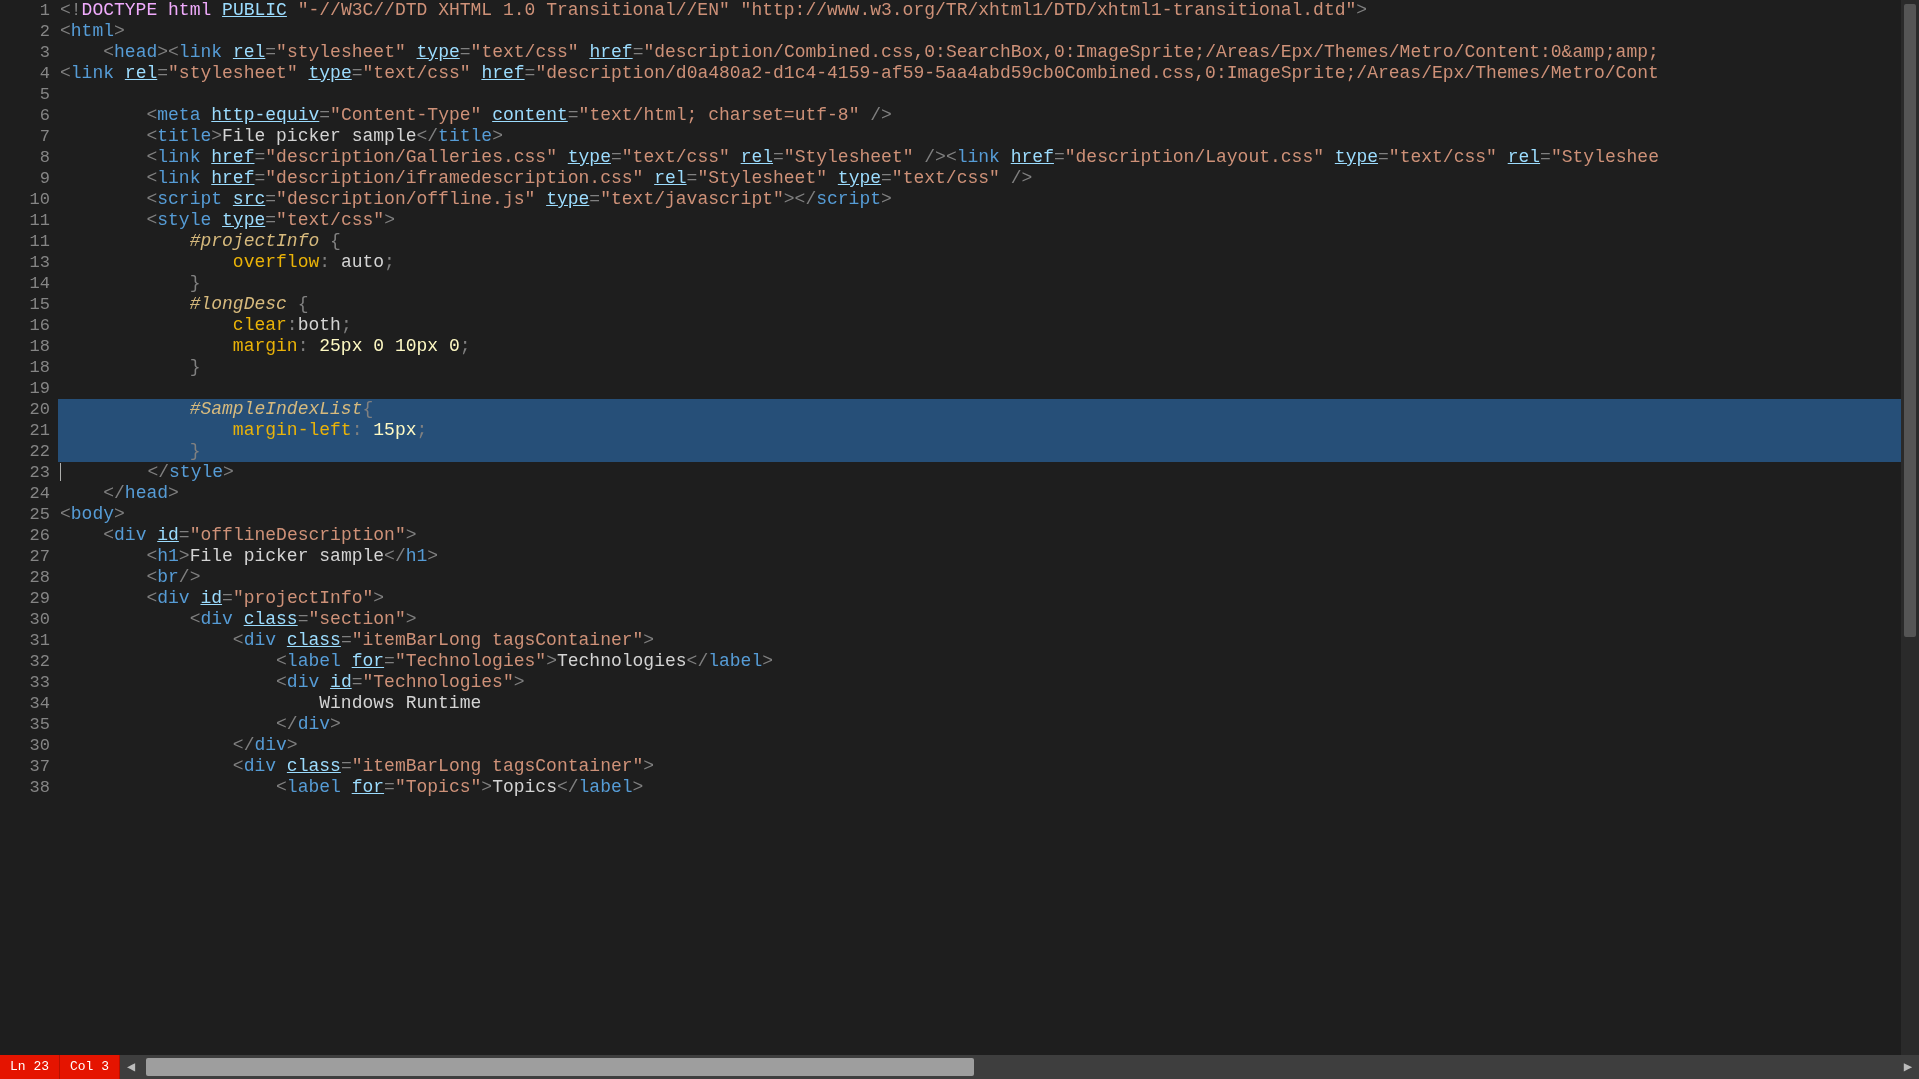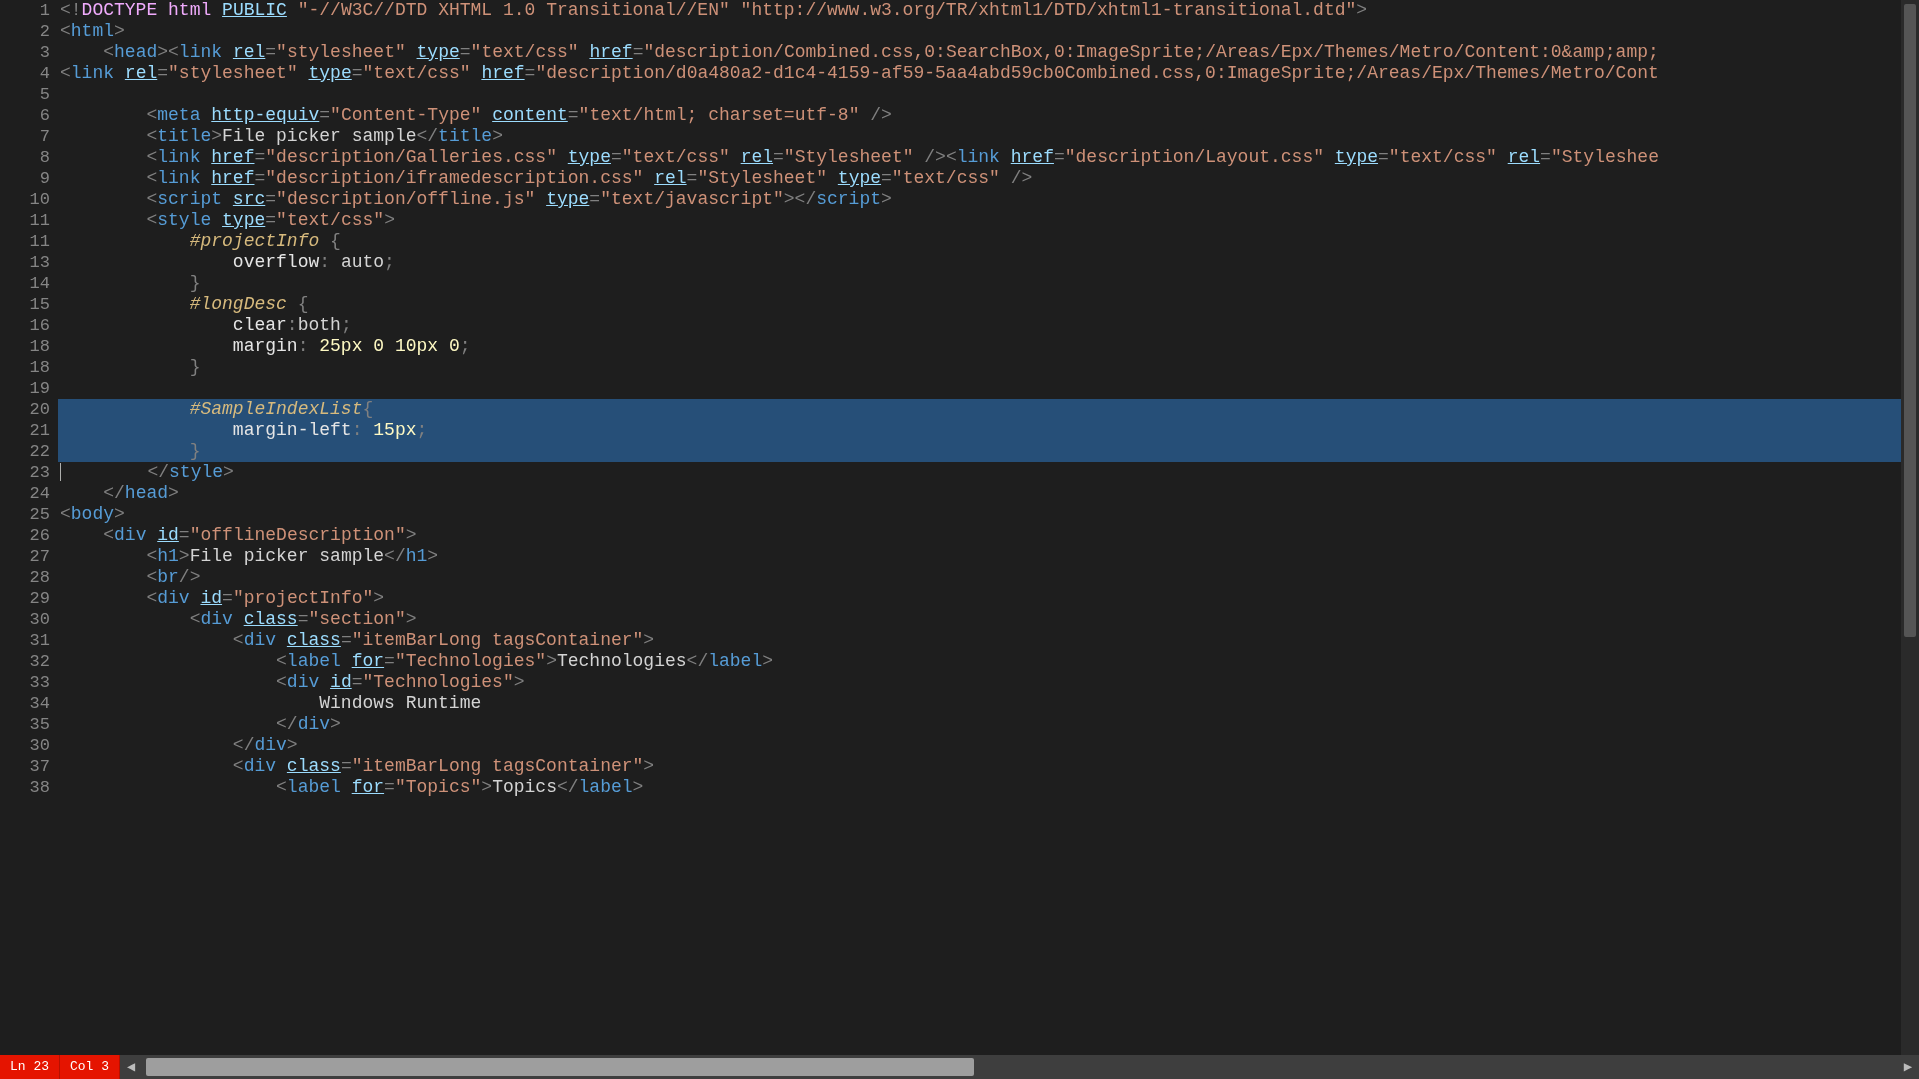--- a/index.html
+++ b/index.html
@@ -50,21 +50,21 @@
     background: #264f78;
   }
   .line span { position: relative; z-index: 1; }
 
   
   .p  { color: #808080; }            
   .tn { color: #569cd6; }            
   .an { color: #9cdcfe; text-decoration: underline; }            
   .s  { color: #ce9178; }            
   .sel2{ color: #d7ba7d; font-style: italic; }           
-  .prop{ color: #e5e5e5; }           
+  .prop{ color: #eab308; }           
   .num { color: #fef9c3; }           
   .kw  { color: #f0abfc; font-family: Liberation Mono, monospace; }           
   .txt { color: #d4d4d4; }           
 
   
   .status-strip {
     position: absolute;
     left: 0;
     right: 0;
     bottom: 0;

